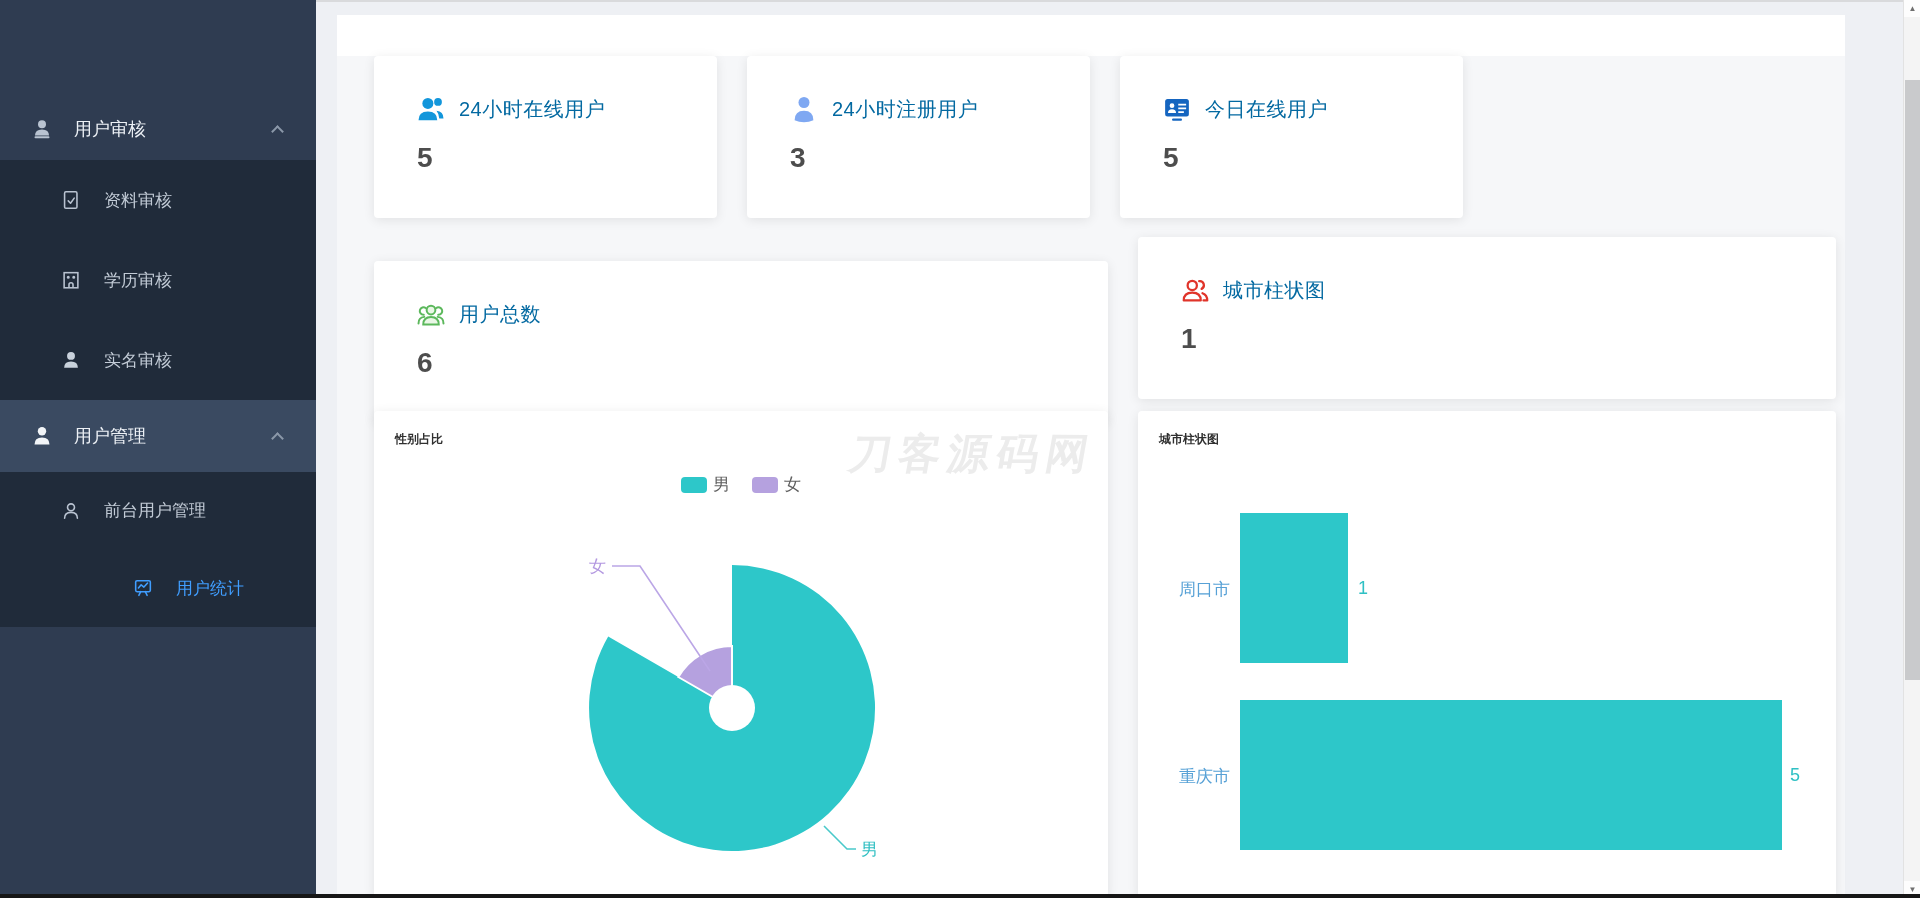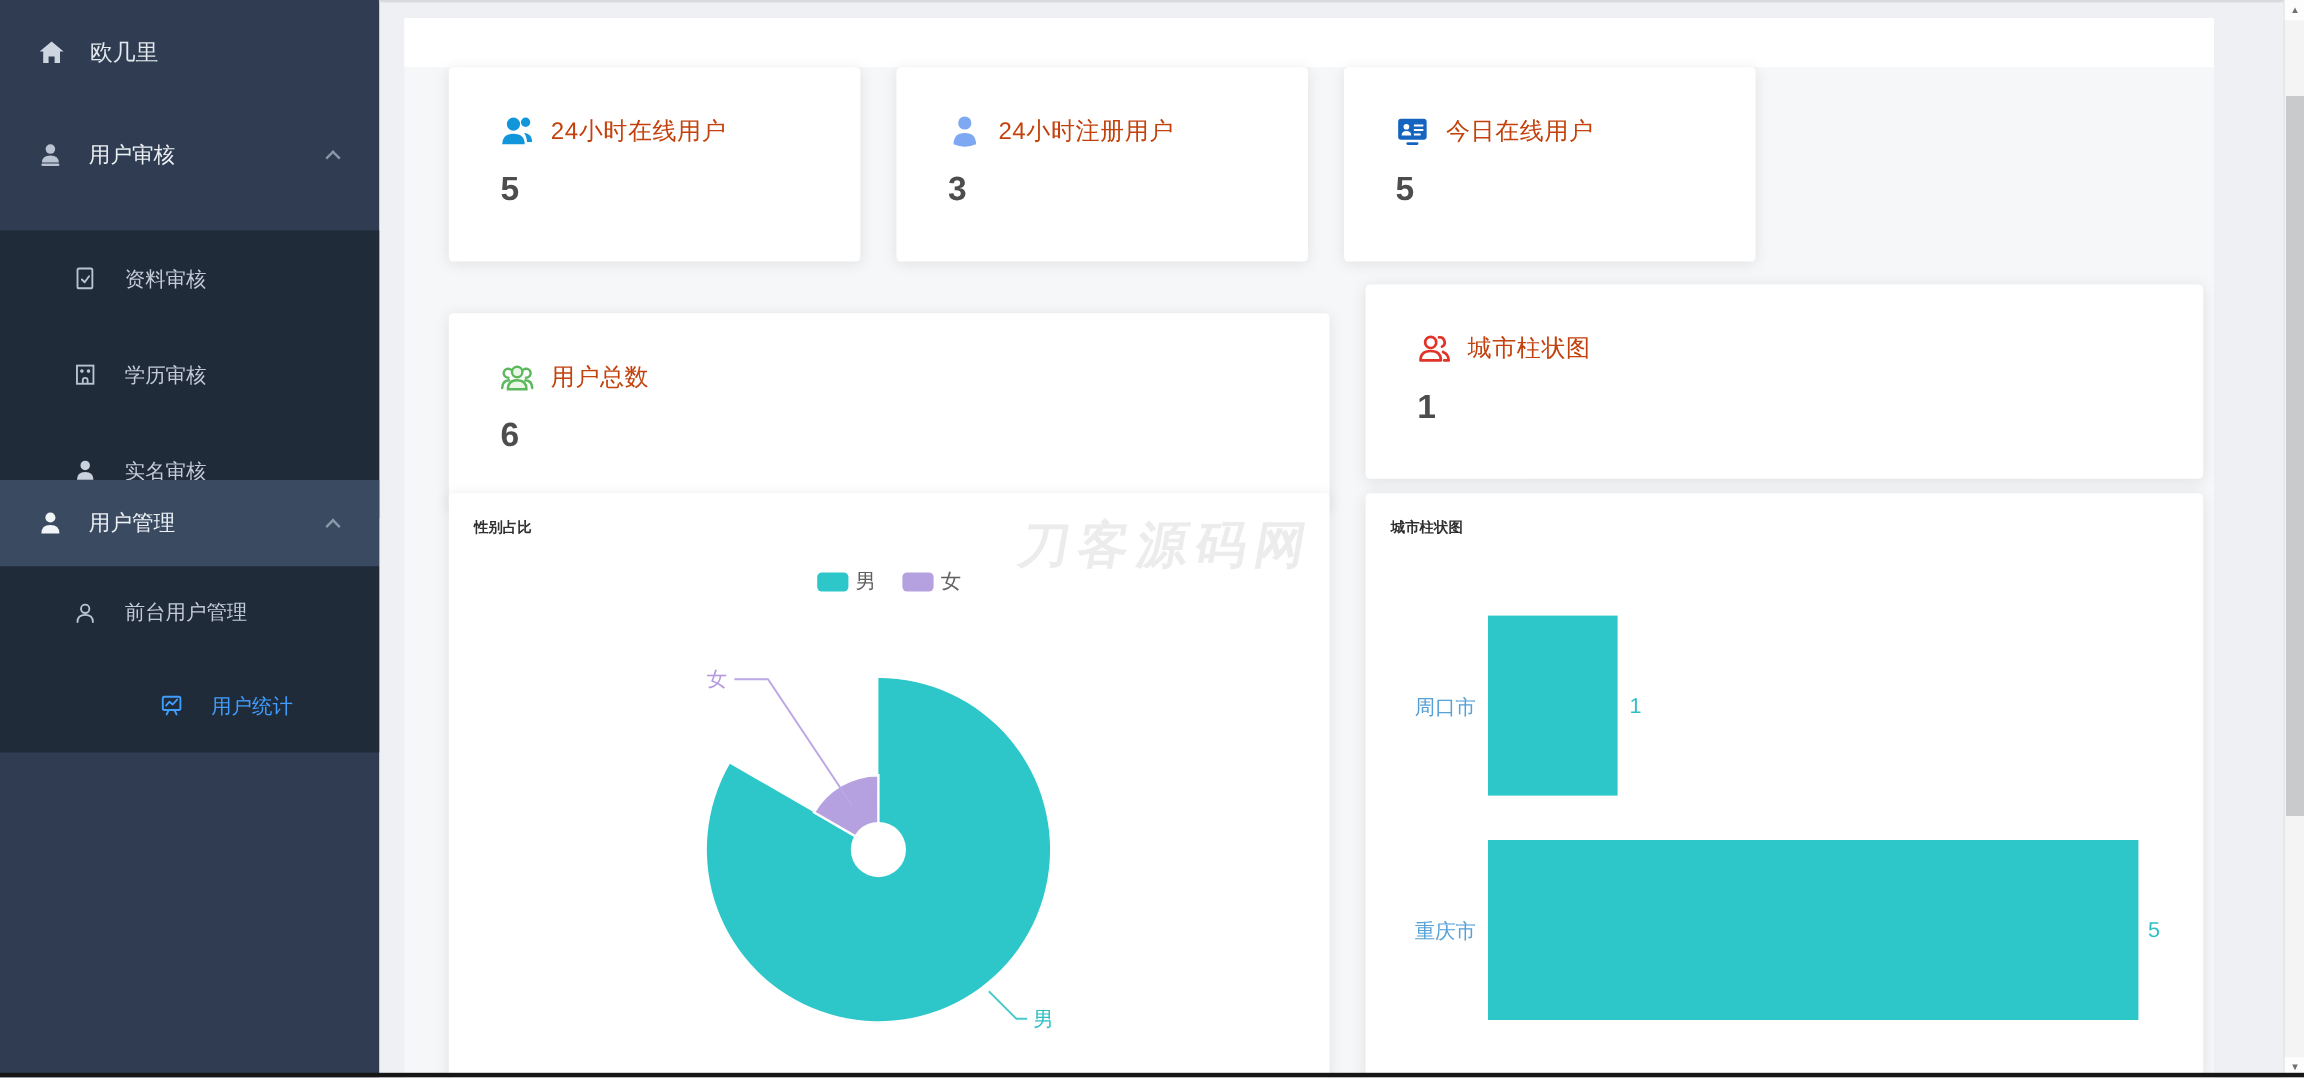--- a/index.html
+++ b/index.html
@@ -20,21 +20,21 @@
 
   
   .top-line { position:absolute; left:316px; top:0; width:1604px; height:2px; background:#d9dadc; z-index:20; }
   .content-bg { position:absolute; left:316px; top:2px; width:1587px; height:896px; background:#eef0f4; }
   .panel-bg { position:absolute; left:337px; top:15px; width:1508px; height:883px; background:#f6f7f9; }
   .panel-topwhite { position:absolute; left:337px; top:15px; width:1508px; height:41px; background:#ffffff; }
 
   
   .card { position:absolute; background:#fff; border-radius:4px; box-shadow:0 2px 12px rgba(0,0,0,.09); }
   .stat-head { position:absolute; left:42px; top:38px; display:flex; align-items:center; gap:13px; }
-  .stat-label { font-size:20px; color:#c2410c; letter-spacing:0.5px; }
+  .stat-label { font-size:20px; color:#0369a1; letter-spacing:0.5px; }
   .stat-value { position:absolute; left:43px; top:86px; font-size:28px; font-weight:bold; color:#4d4d4d; }
   .stat-icon { width:30px; height:30px; }
 
   .chart-title { position:absolute; left:21px; top:20px; font-size:12px; font-weight:600; color:#303030; z-index:3; }
   .chart-card { overflow:hidden; }
 
   
   .pie-legend { position:absolute; left:0; right:0; top:62px; display:flex; justify-content:center; align-items:center; gap:10px; z-index:3; }
   .legend-item { display:flex; align-items:center; gap:6px; cursor:pointer; }
   .legend-item + .legend-item { margin-left:12px; }
@@ -61,42 +61,34 @@
 
   svg { display:block; }
 </style>
 </head>
 <body>
 
 <div class="app">
 
   <div class="sidebar">
 
-    <div class="side-row logo-row">
-      <span class="mi">
-        <svg width="24" height="24" viewBox="0 0 24 24">
-            <path d="M12 2.5 L22 11 H19 V20.5 H14.5 V15 H9.5 V20.5 H5 V11 H2 Z" fill="#ccd5e0"></path>
-          </svg>
-      </span>
-      <span>欧几里</span>
-    </div>
 
     <div class="side-row parent-row" style="top:96px;">
       <span class="mi">
         <svg width="24" height="24" viewBox="0 0 24 24">
             <circle cx="12" cy="7.2" r="4" fill="#b9c3d1"></circle>
             <path d="M5,18.5 q0,-6 7,-6 q7,0 7,6 z" fill="#b9c3d1"></path>
             <rect x="4.5" y="19.3" width="15" height="2" rx="1" fill="#b9c3d1"></rect>
           </svg>
       </span>
       <span>用户审核</span>
       <span class="caret-up"></span>
     </div>
 
-    <div class="sub-block" style="top:160px; height:240px;margin-top:32px;">
+    <div class="sub-block" style="top:160px; height:240px;">
       <div class="sub-row">
         <span class="mi">
           <svg width="22" height="22" viewBox="0 0 24 24" fill="none" stroke="#b9c3d1" stroke-width="1.7">
               <rect x="5" y="3" width="13.5" height="18" rx="1.5"></rect>
               <polyline points="9,13 11.5,15.5 15.5,10" stroke-linecap="round" stroke-linejoin="round"></polyline>
             </svg>
         </span>
         <span>资料审核</span>
       </div>
       <div class="sub-row">

